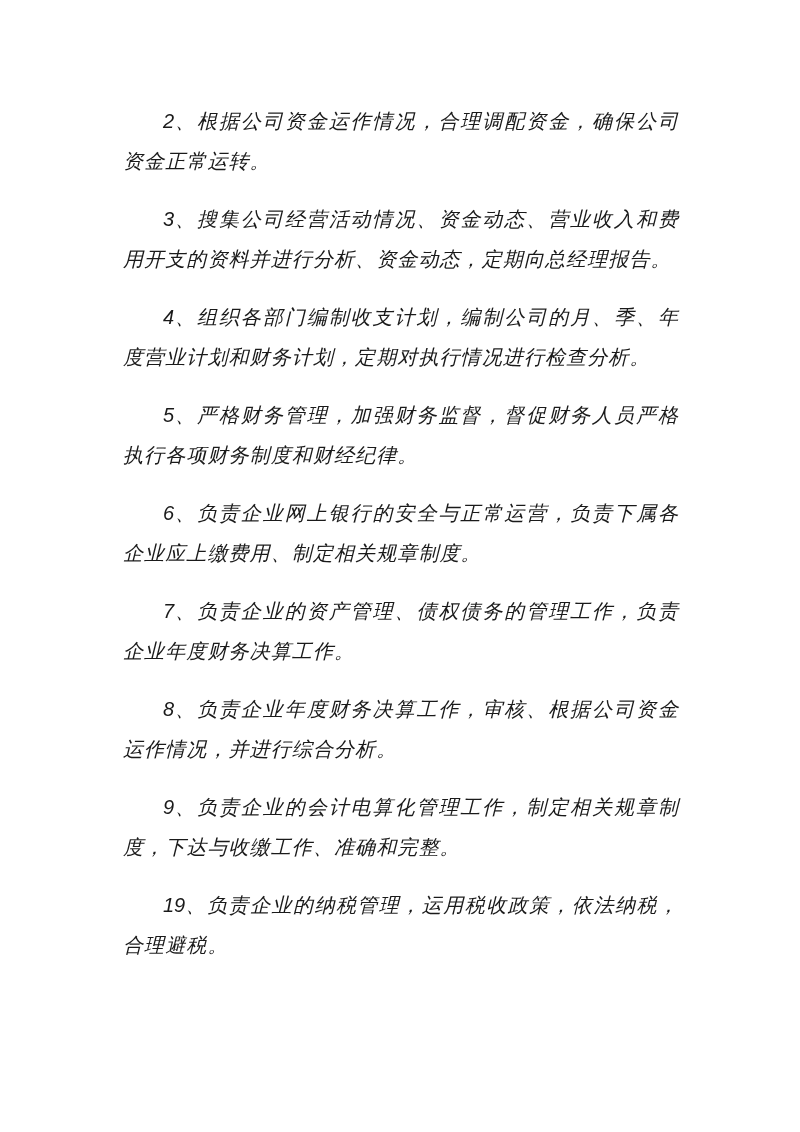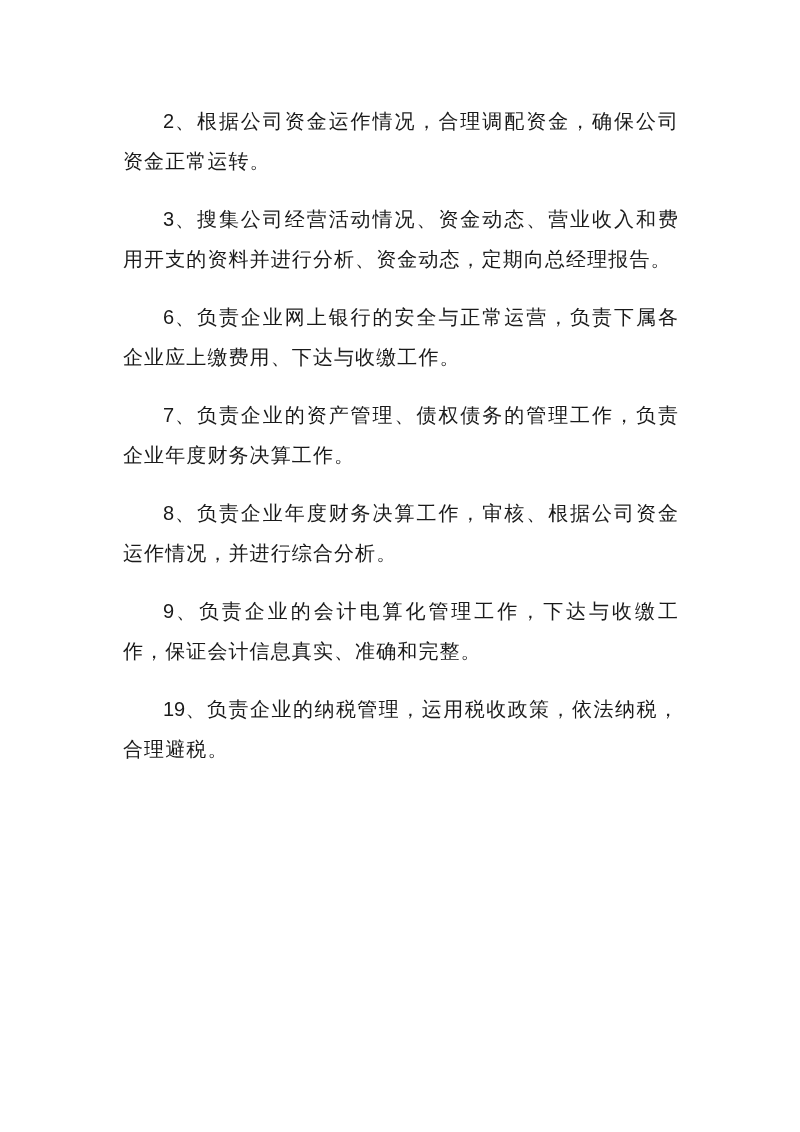--- a/index.html
+++ b/index.html
@@ -15,20 +15,21 @@
       font-family: "DejaVu Sans", "Liberation Sans", sans-serif;
       color: #1a1a1a;
     }
     .page {
       position: absolute;
       left: 0;
       top: 0;
       width: 688px;
       height: 1132px;
       background: #ffffff;
+      font-style: italic;
     }
     .content {
       position: absolute;
       left: 123px;
       top: 101px;
       width: 556px;
     }
     .para {
       margin: 0 0 18px 0;
       font-size: 20px;
@@ -46,26 +47,28 @@
 </head>
 <body>
 
 <div class="page">
   <div class="content">
 
     <p class="para"><span class="num">2</span><span>、</span><span>根据公司资金运作情况，合理调配资金，确保公司资金正常运转。</span></p>
 
     <p class="para"><span class="num">3</span><span>、</span><span>搜集公司经营活动情况、资金动态、营业收入和费用开支的资料并进行分析、资金动态，定期向总经理报告。</span></p>
 
+    <p class="para"><span class="num">4</span><span>、</span><span>组织各部门编制收支计划，编制公司的月、季、年度营业计划和财务计划，定期对执行情况进行检查分析。</span></p>
 
+    <p class="para"><span class="num">5</span><span>、</span><span>严格财务管理，加强财务监督，督促财务人员严格执行各项财务制度和财经纪律。</span></p>
 
-    <p class="para"><span class="num">6</span><span>、</span><span>负责企业网上银行的安全与正常运营，负责下属各企业应上缴费用、下达与收缴工作。</span></p>
+    <p class="para"><span class="num">6</span><span>、</span><span>负责企业网上银行的安全与正常运营，负责下属各企业应上缴费用、制定相关规章制度。</span></p>
 
     <p class="para"><span class="num">7</span><span>、</span><span>负责企业的资产管理、债权债务的管理工作，负责企业年度财务决算工作。</span></p>
 
     <p class="para"><span class="num">8</span><span>、</span><span>负责企业年度财务决算工作，审核、根据公司资金运作情况，并进行综合分析。</span></p>
 
-    <p class="para"><span class="num">9</span><span>、</span><span>负责企业的会计电算化管理工作，下达与收缴工作，保证会计信息真实、准确和完整。</span></p>
+    <p class="para"><span class="num">9</span><span>、</span><span>负责企业的会计电算化管理工作，制定相关规章制度，下达与收缴工作、准确和完整。</span></p>
 
     <p class="para"><span class="num">19</span><span>、</span><span>负责企业的纳税管理，运用税收政策，依法纳税，合理避税。</span></p>
 
   </div>
 </div>
 
 </body></html>

